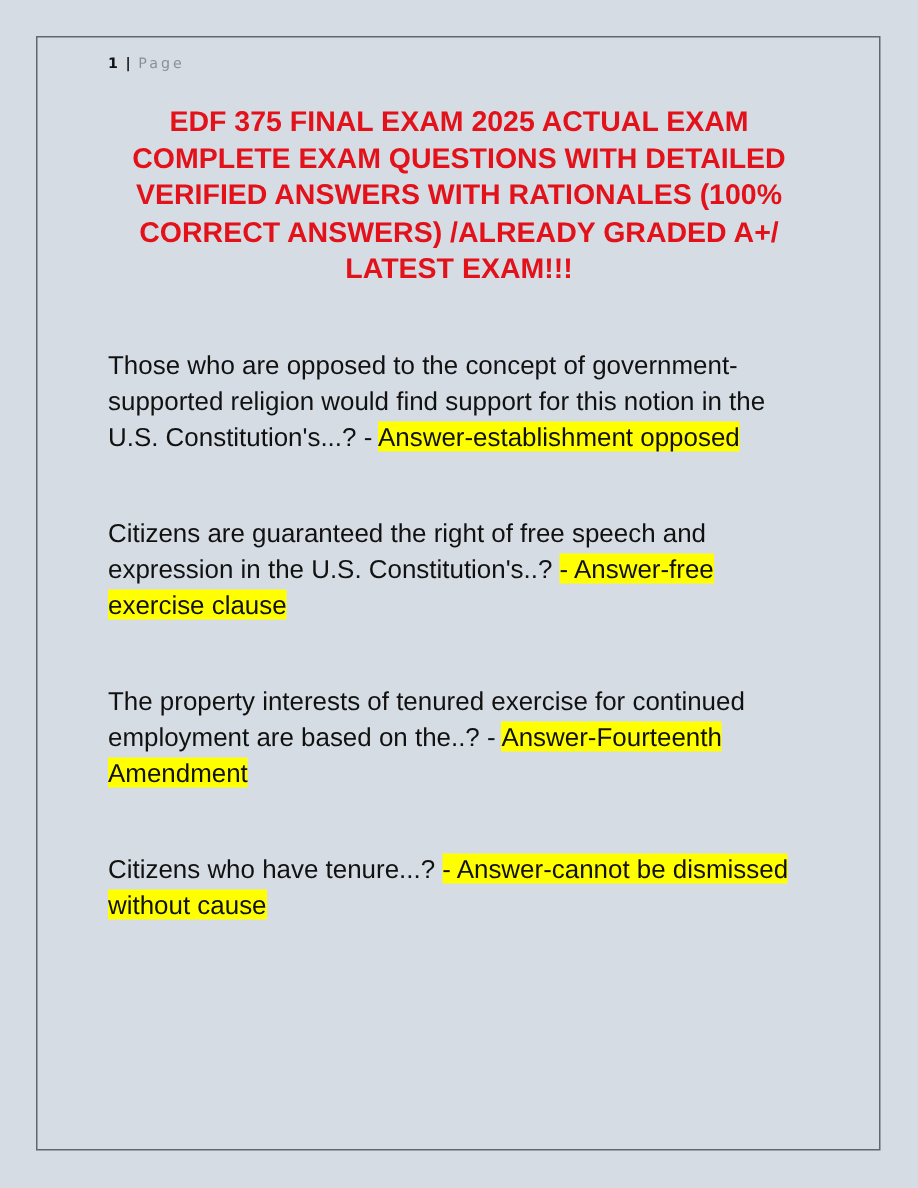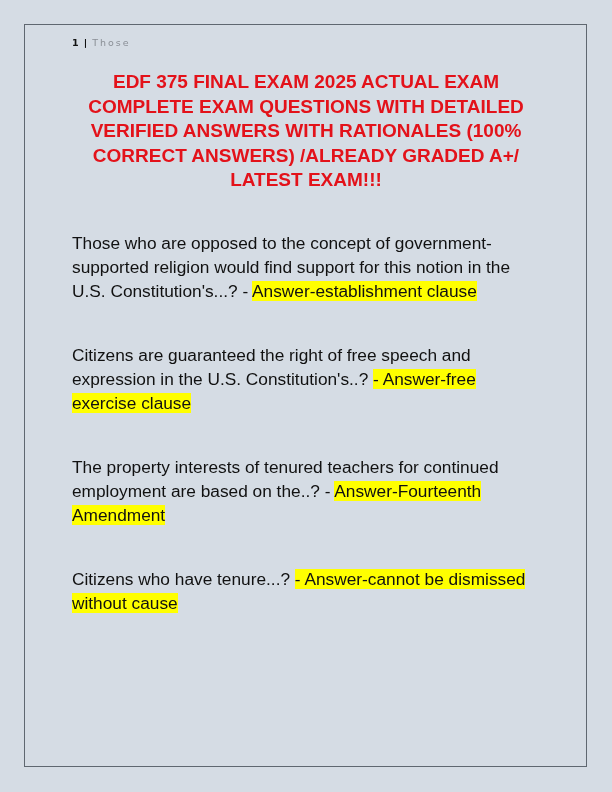--- a/index.html
+++ b/index.html
@@ -73,32 +73,32 @@
     .q4 { top: 567px; }
   </style>
 </head>
 <body>
 
 <div class="page-border"></div>
 
 <div class="page-number">
   <span class="num">1</span>
   <span class="sep">|</span>
-  <span class="word">Those</span>
+  <span class="word">Page</span>
 </div>
 
 <div class="title">EDF 375 FINAL EXAM 2025 ACTUAL EXAM COMPLETE EXAM QUESTIONS WITH DETAILED VERIFIED ANSWERS WITH RATIONALES (100% CORRECT ANSWERS) /ALREADY GRADED A+/ LATEST EXAM!!!</div>
 
 <div class="qa q1">
-  <span>Those who are opposed to the concept of government-supported religion would find support for this notion in the U.S. Constitution's...? - </span><span class="hl">Answer-establishment clause</span>
+  <span>Those who are opposed to the concept of government-supported religion would find support for this notion in the U.S. Constitution's...? - </span><span class="hl">Answer-establishment opposed</span>
 </div>
 
 <div class="qa q2">
   <span>Citizens are guaranteed the right of free speech and expression in the U.S. Constitution's..? </span><span class="hl">- Answer-free exercise clause</span>
 </div>
 
 <div class="qa q3">
-  <span>The property interests of tenured teachers for continued employment are based on the..? - </span><span class="hl">Answer-Fourteenth Amendment</span>
+  <span>The property interests of tenured exercise for continued employment are based on the..? - </span><span class="hl">Answer-Fourteenth Amendment</span>
 </div>
 
 <div class="qa q4">
   <span>Citizens who have tenure...? </span><span class="hl">- Answer-cannot be dismissed without cause</span>
 </div>
 
 </body></html>

